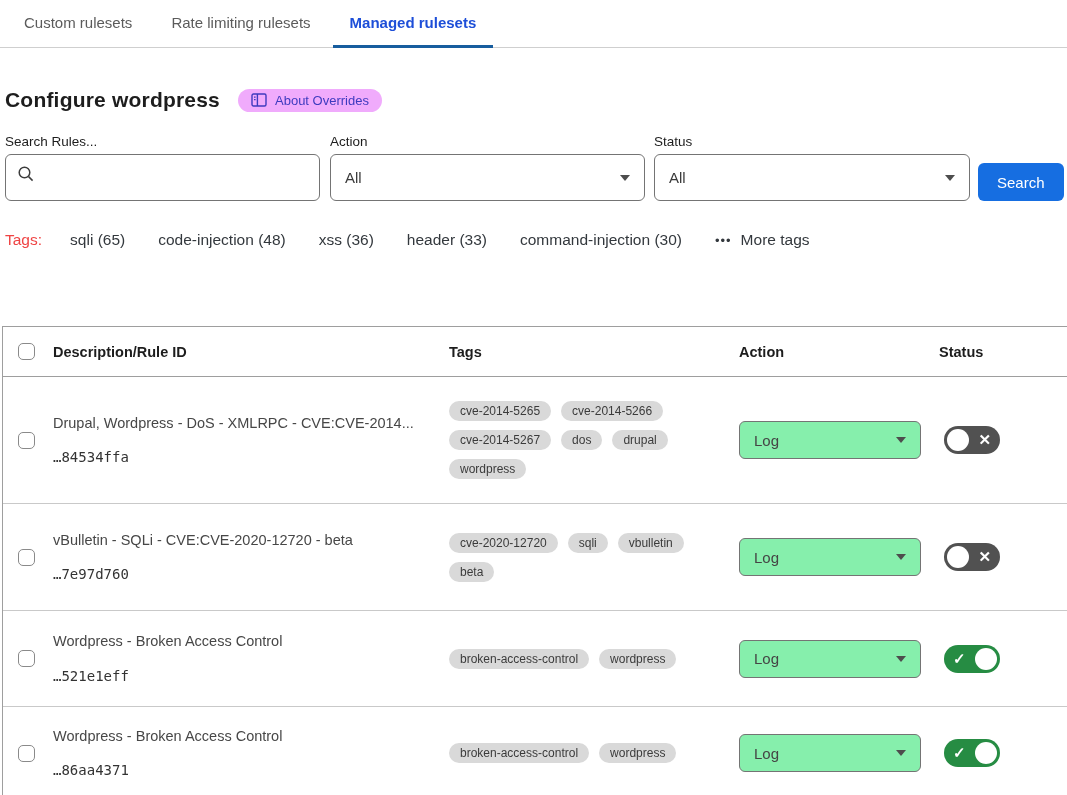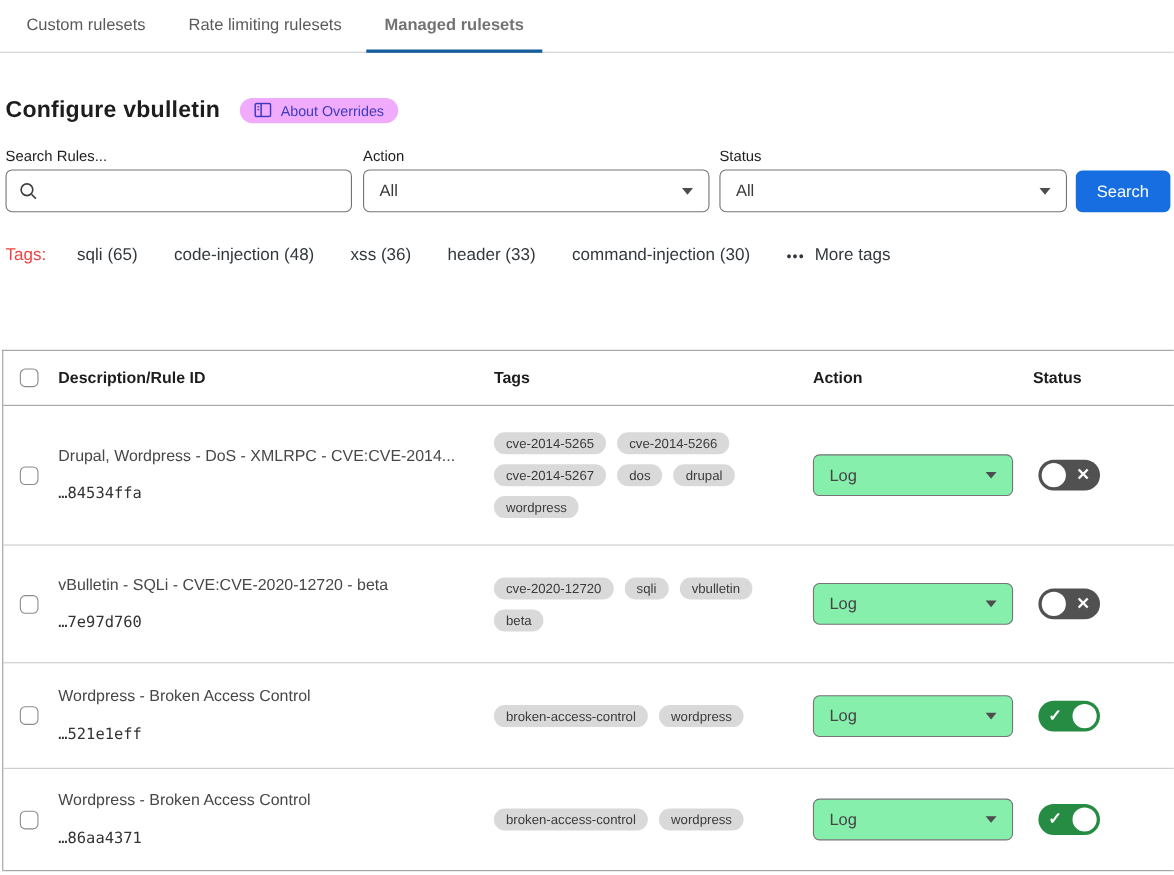--- a/index.html
+++ b/index.html
@@ -26,21 +26,21 @@
     padding: 0 17px;
     font-size: 15px;
     color: #5b5b5b;
     cursor: pointer;
     border-bottom: 3px solid transparent;
     margin-bottom: -1px;
     white-space: nowrap;
     margin-right: 5px;
   }
   .tab.active {
-    color: #737373;
+    color: #1d4ed8;
     font-weight: 700;
     border-bottom-color: #175d9e;
   }
 
   
   .heading-row {
     display: flex;
     align-items: center;
     margin: 40px 0 0 5px;
     gap: 18px;
@@ -61,21 +61,21 @@
   
   .filters {
     display: flex;
     align-items: flex-end;
     margin: 22px 0 0 5px;
   }
   .filter-group { display: flex; flex-direction: column; }
   .filter-label { font-size: 13.5px; color: #1d1d1d; margin-bottom: 5px; }
   .search-box, .select-box {
     width: 315px;
-    height: 39px;
+    height: 47px;
     border: 1px solid #747474;
     border-radius: 6px;
     background: #fff;
     display: flex;
     align-items: center;
     position: relative;
     font-size: 15px;
     color: #3a3a3a;
   }
   .search-box { padding-left: 38px; }
@@ -221,21 +221,21 @@
 </head>
 <body>
 
 <div class="tabbar">
   <div class="tab">Custom rulesets</div>
   <div class="tab">Rate limiting rulesets</div>
   <div class="tab active">Managed rulesets</div>
 </div>
 
 <div class="heading-row">
-  <h1 class="page-title">Configure vbulletin</h1>
+  <h1 class="page-title">Configure wordpress</h1>
   <span class="about-badge">
     <span style="display:inline-flex;">
       <svg width="16" height="14" viewBox="0 0 16 14">
         <rect x="1" y="1" width="14" height="12" rx="1.5" fill="none" stroke="#3e3bbf" stroke-width="1.4"></rect>
         <line x1="6.4" y1="1" x2="6.4" y2="13" stroke="#3e3bbf" stroke-width="1.4"></line>
         <line x1="3" y1="4.2" x2="4.6" y2="4.2" stroke="#3e3bbf" stroke-width="1.2"></line>
         <line x1="3" y1="6.6" x2="4.6" y2="6.6" stroke="#3e3bbf" stroke-width="1.2"></line>
       </svg>
     </span>
     <span>About Overrides</span>

